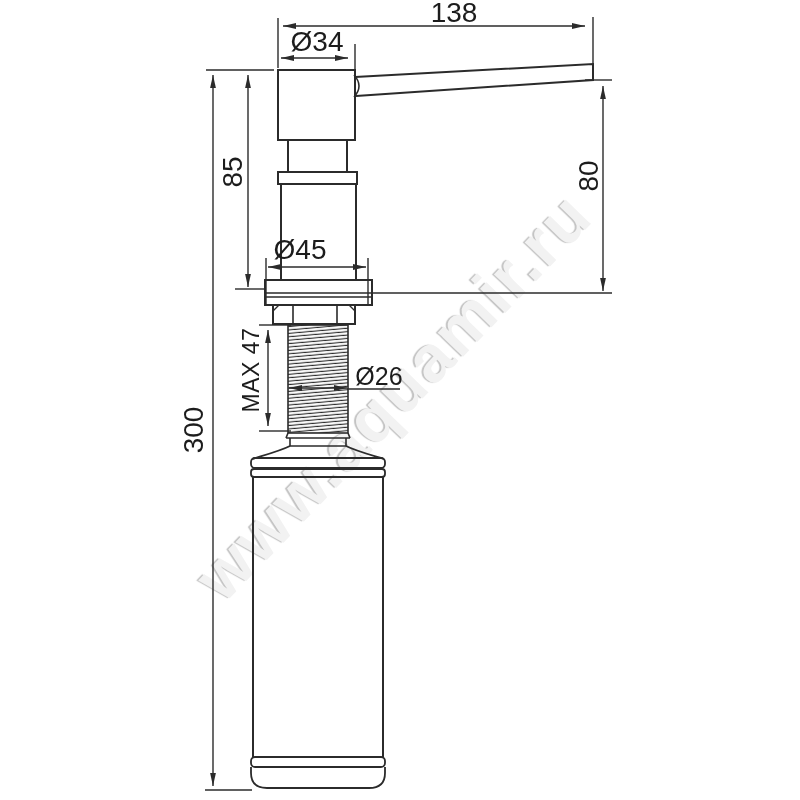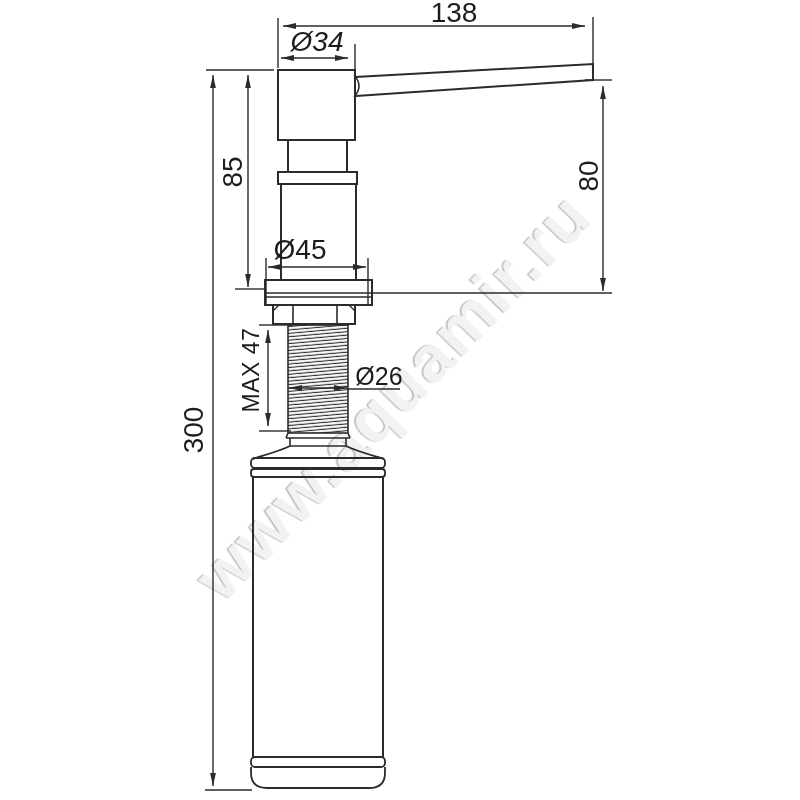--- a/index.html
+++ b/index.html
@@ -126,20 +126,20 @@
       </g>
 
       <g>
         <line x1="289" y1="388" x2="347" y2="388" marker-start="url(#arr)" marker-end="url(#arr)"></line>
         <line x1="347" y1="389" x2="400" y2="389"></line>
       </g>
     </g>
   </svg>
 
   <div class="label" style="left:439px;top:13px;margin-left:15px;">138</div>
-  <div class="label" style="left:317px;top:42px;font-style:italic;">Ø34</div>
+  <div class="label" style="left:317px;top:42px;">Ø34</div>
   <div class="label rot" style="left:233px;top:172px;">85</div>
   <div class="label rot" style="left:589px;top:176px;">80</div>
   <div class="label" style="left:300px;top:250px;">Ø45</div>
   <div class="label rot small" style="left:251px;top:370px;">MAX 47</div>
   <div class="label mid" style="left:379px;top:376px;">Ø26</div>
   <div class="label rot" style="left:194px;top:430px;">300</div>
 </div>
 
 </body></html>

